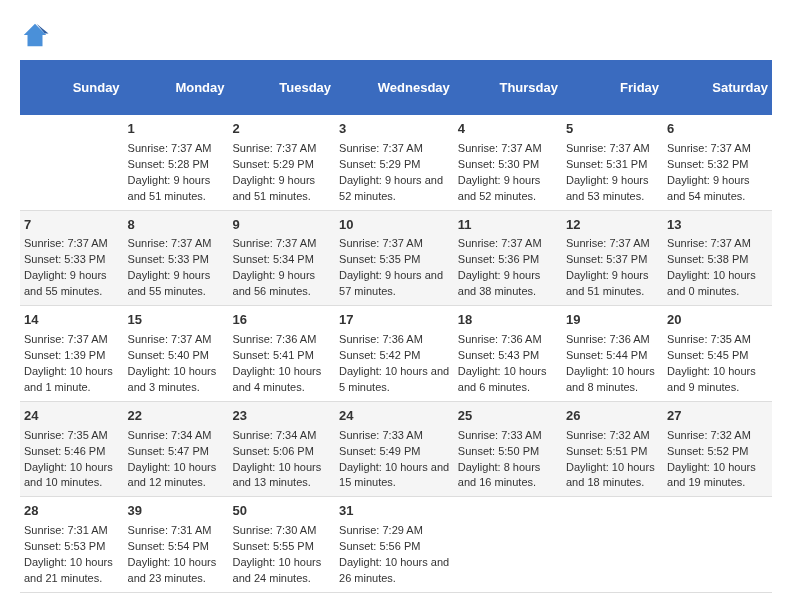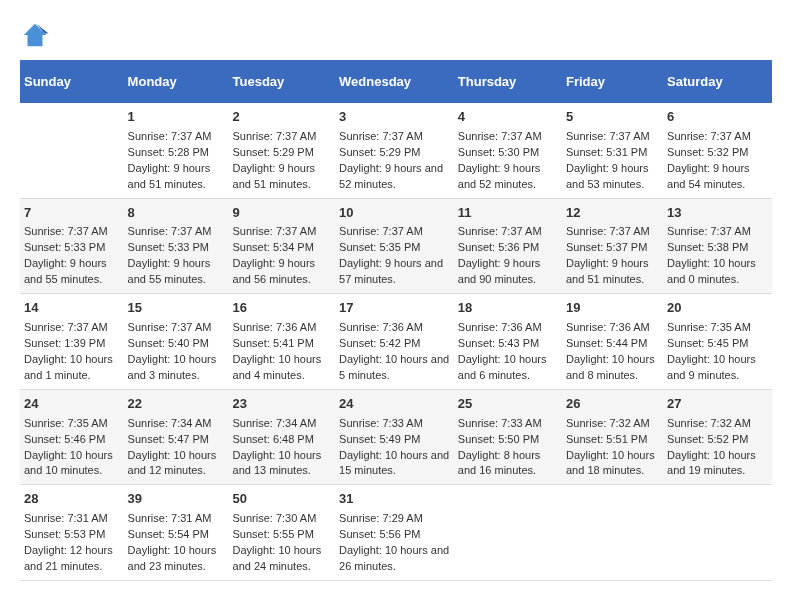--- a/index.html
+++ b/index.html
@@ -47,22 +47,22 @@
       color: #555;
     }
     table {
       width: 100%;
       border-collapse: collapse;
       font-size: 11px;
     }
     thead tr th {
       background-color: #3a6bbf;
       color: #fff;
-      padding: 14px 4px;
-      text-align: left;
+      padding: 20px 4px;
+      text-align: right;
       font-size: 13px;
       font-weight: bold;
     }
     tbody tr {
       border-bottom: 1px solid #ddd;
     }
     tbody tr:nth-child(even) {
       background-color: #f5f5f5;
     }
     tbody tr:nth-child(odd) {
@@ -123,44 +123,44 @@
         <td><span class="day-number">3</span><span>Sunrise: 7:37 AM</span><br><span>Sunset: 5:29 PM</span><br><span>Daylight: 9 hours and 52 minutes.</span></td>
         <td><span class="day-number">4</span><span>Sunrise: 7:37 AM</span><br><span>Sunset: 5:30 PM</span><br><span>Daylight: 9 hours and 52 minutes.</span></td>
         <td><span class="day-number">5</span><span>Sunrise: 7:37 AM</span><br><span>Sunset: 5:31 PM</span><br><span>Daylight: 9 hours and 53 minutes.</span></td>
         <td><span class="day-number">6</span><span>Sunrise: 7:37 AM</span><br><span>Sunset: 5:32 PM</span><br><span>Daylight: 9 hours and 54 minutes.</span></td>
       </tr>
       <tr>
         <td><span class="day-number">7</span><span>Sunrise: 7:37 AM</span><br><span>Sunset: 5:33 PM</span><br><span>Daylight: 9 hours and 55 minutes.</span></td>
         <td><span class="day-number">8</span><span>Sunrise: 7:37 AM</span><br><span>Sunset: 5:33 PM</span><br><span>Daylight: 9 hours and 55 minutes.</span></td>
         <td><span class="day-number">9</span><span>Sunrise: 7:37 AM</span><br><span>Sunset: 5:34 PM</span><br><span>Daylight: 9 hours and 56 minutes.</span></td>
         <td><span class="day-number">10</span><span>Sunrise: 7:37 AM</span><br><span>Sunset: 5:35 PM</span><br><span>Daylight: 9 hours and 57 minutes.</span></td>
-        <td><span class="day-number">11</span><span>Sunrise: 7:37 AM</span><br><span>Sunset: 5:36 PM</span><br><span>Daylight: 9 hours and 90 minutes.</span></td>
+        <td><span class="day-number">11</span><span>Sunrise: 7:37 AM</span><br><span>Sunset: 5:36 PM</span><br><span>Daylight: 9 hours and 38 minutes.</span></td>
         <td><span class="day-number">12</span><span>Sunrise: 7:37 AM</span><br><span>Sunset: 5:37 PM</span><br><span>Daylight: 9 hours and 51 minutes.</span></td>
         <td><span class="day-number">13</span><span>Sunrise: 7:37 AM</span><br><span>Sunset: 5:38 PM</span><br><span>Daylight: 10 hours and 0 minutes.</span></td>
       </tr>
       <tr>
         <td><span class="day-number">14</span><span>Sunrise: 7:37 AM</span><br><span>Sunset: 1:39 PM</span><br><span>Daylight: 10 hours and 1 minute.</span></td>
         <td><span class="day-number">15</span><span>Sunrise: 7:37 AM</span><br><span>Sunset: 5:40 PM</span><br><span>Daylight: 10 hours and 3 minutes.</span></td>
         <td><span class="day-number">16</span><span>Sunrise: 7:36 AM</span><br><span>Sunset: 5:41 PM</span><br><span>Daylight: 10 hours and 4 minutes.</span></td>
         <td><span class="day-number">17</span><span>Sunrise: 7:36 AM</span><br><span>Sunset: 5:42 PM</span><br><span>Daylight: 10 hours and 5 minutes.</span></td>
         <td><span class="day-number">18</span><span>Sunrise: 7:36 AM</span><br><span>Sunset: 5:43 PM</span><br><span>Daylight: 10 hours and 6 minutes.</span></td>
         <td><span class="day-number">19</span><span>Sunrise: 7:36 AM</span><br><span>Sunset: 5:44 PM</span><br><span>Daylight: 10 hours and 8 minutes.</span></td>
         <td><span class="day-number">20</span><span>Sunrise: 7:35 AM</span><br><span>Sunset: 5:45 PM</span><br><span>Daylight: 10 hours and 9 minutes.</span></td>
       </tr>
       <tr>
         <td><span class="day-number">24</span><span>Sunrise: 7:35 AM</span><br><span>Sunset: 5:46 PM</span><br><span>Daylight: 10 hours and 10 minutes.</span></td>
         <td><span class="day-number">22</span><span>Sunrise: 7:34 AM</span><br><span>Sunset: 5:47 PM</span><br><span>Daylight: 10 hours and 12 minutes.</span></td>
-        <td><span class="day-number">23</span><span>Sunrise: 7:34 AM</span><br><span>Sunset: 6:48 PM</span><br><span>Daylight: 10 hours and 13 minutes.</span></td>
+        <td><span class="day-number">23</span><span>Sunrise: 7:34 AM</span><br><span>Sunset: 5:06 PM</span><br><span>Daylight: 10 hours and 13 minutes.</span></td>
         <td><span class="day-number">24</span><span>Sunrise: 7:33 AM</span><br><span>Sunset: 5:49 PM</span><br><span>Daylight: 10 hours and 15 minutes.</span></td>
         <td><span class="day-number">25</span><span>Sunrise: 7:33 AM</span><br><span>Sunset: 5:50 PM</span><br><span>Daylight: 8 hours and 16 minutes.</span></td>
         <td><span class="day-number">26</span><span>Sunrise: 7:32 AM</span><br><span>Sunset: 5:51 PM</span><br><span>Daylight: 10 hours and 18 minutes.</span></td>
         <td><span class="day-number">27</span><span>Sunrise: 7:32 AM</span><br><span>Sunset: 5:52 PM</span><br><span>Daylight: 10 hours and 19 minutes.</span></td>
       </tr>
       <tr>
-        <td><span class="day-number">28</span><span>Sunrise: 7:31 AM</span><br><span>Sunset: 5:53 PM</span><br><span>Daylight: 12 hours and 21 minutes.</span></td>
+        <td><span class="day-number">28</span><span>Sunrise: 7:31 AM</span><br><span>Sunset: 5:53 PM</span><br><span>Daylight: 10 hours and 21 minutes.</span></td>
         <td><span class="day-number">39</span><span>Sunrise: 7:31 AM</span><br><span>Sunset: 5:54 PM</span><br><span>Daylight: 10 hours and 23 minutes.</span></td>
         <td><span class="day-number">50</span><span>Sunrise: 7:30 AM</span><br><span>Sunset: 5:55 PM</span><br><span>Daylight: 10 hours and 24 minutes.</span></td>
         <td><span class="day-number">31</span><span>Sunrise: 7:29 AM</span><br><span>Sunset: 5:56 PM</span><br><span>Daylight: 10 hours and 26 minutes.</span></td>
         <td></td>
         <td></td>
         <td></td>
       </tr>
     </tbody>
 </table>
 

